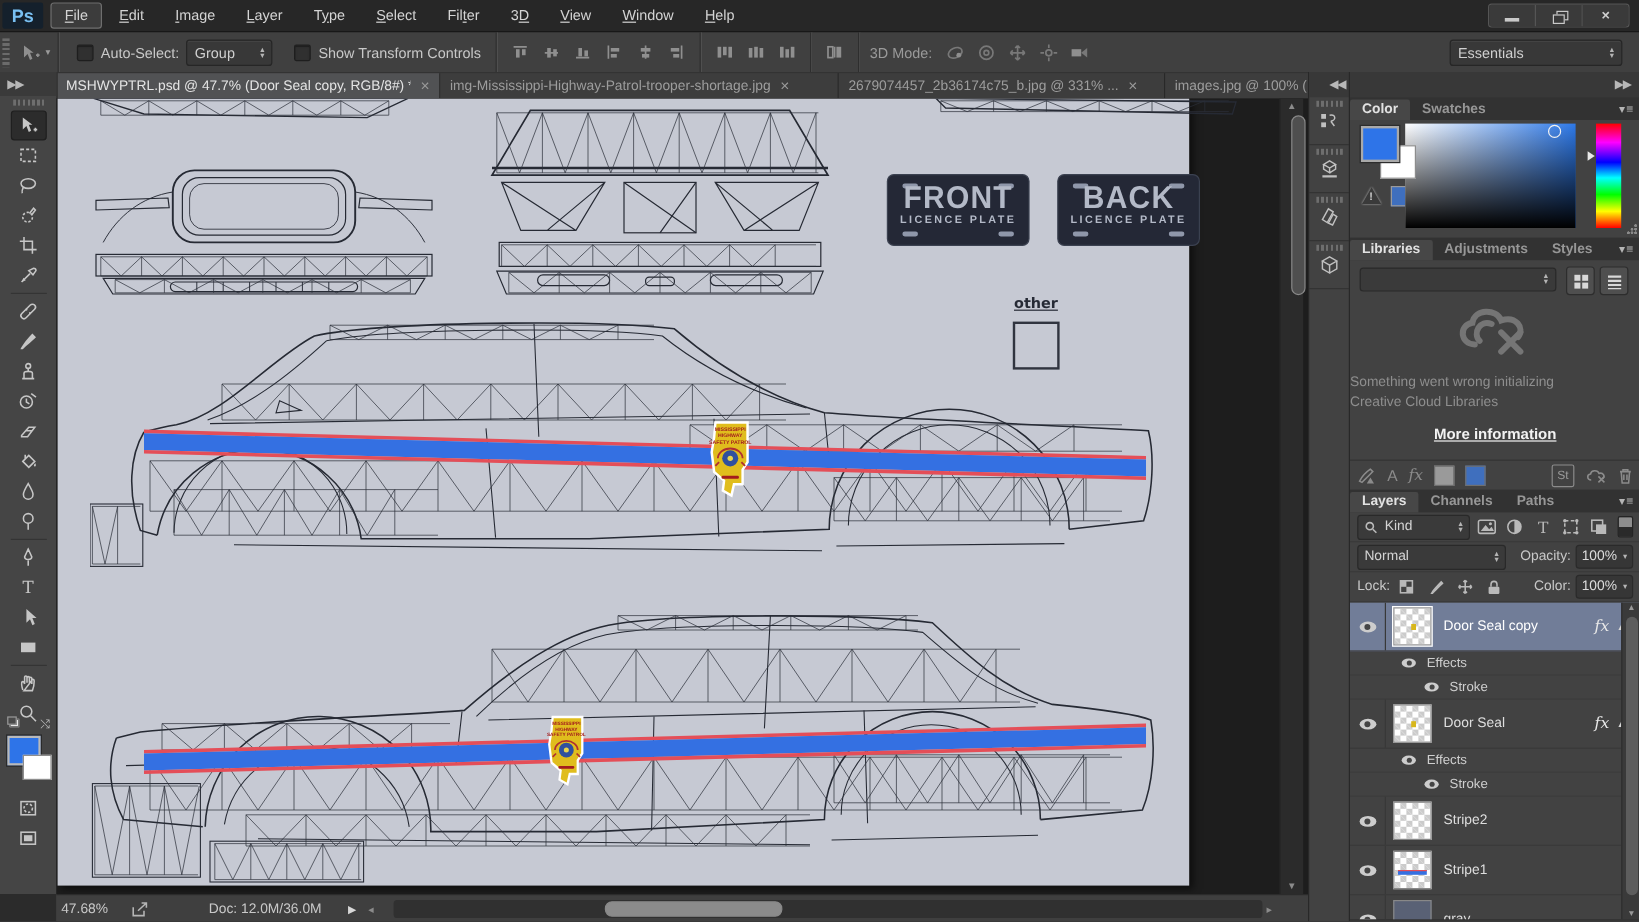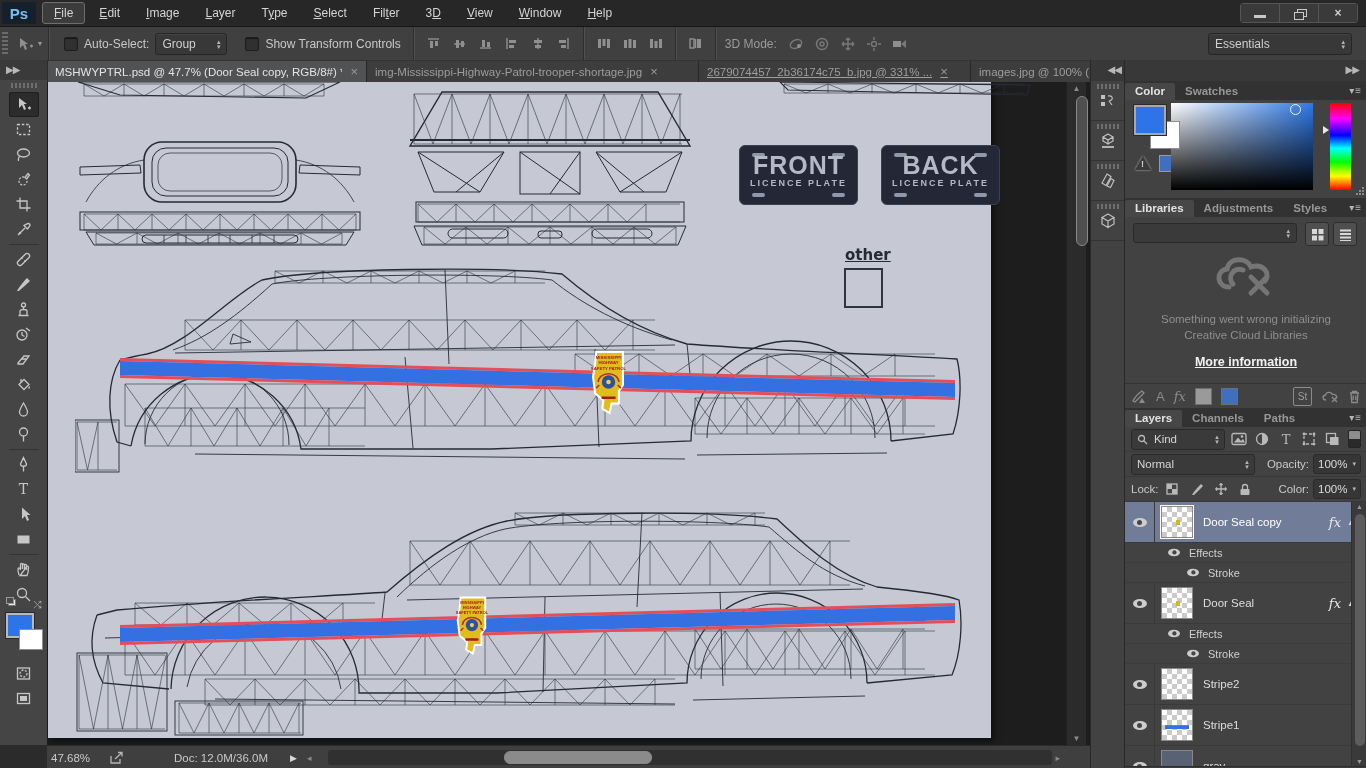--- a/index.html
+++ b/index.html
@@ -57,21 +57,21 @@
   #mini-default{position:absolute;left:2px;top:-14px;width:10px;height:9px;}
   #mini-default:before{content:'';position:absolute;right:0;bottom:0;width:6px;height:5px;background:#e8e8e8;border:1px solid #777;}
   #mini-default:after{content:'';position:absolute;left:0;top:0;width:6px;height:5px;background:#4a4a4a;border:1px solid #999;}
   
   #canvas-area{position:absolute;left:47px;top:82px;width:1043px;height:663px;background:#1d1d1d;overflow:hidden;}
   #document{position:absolute;left:1px;top:0;width:943px;height:656px;background:#c6c9d3;box-shadow:3px 3px 6px rgba(0,0,0,.55);}
   .plate{position:absolute;width:119px;height:60px;background:#242836;border:1px solid #3b4150;border-radius:6px;box-sizing:border-box;text-align:center;color:#b3b9c7;}
   .plate .l1{font-size:25px;font-weight:bold;letter-spacing:1px;line-height:26px;margin-top:6px;transform:scaleY(1.05);}
   .plate .l2{font-size:9px;font-weight:bold;letter-spacing:2px;}
   .bolt{position:absolute;width:13px;height:4px;border-radius:2px;background:#8f97aa;}
-  #other-label{position:absolute;color:#262a35;font-size:15px;font-weight:bold;text-decoration:underline;font-family:"DejaVu Sans",sans-serif;}
+  #other-label{position:absolute;color:#262a35;font-size:12px;font-weight:bold;text-decoration:underline;font-family:"DejaVu Sans",sans-serif;}
   #other-box{position:absolute;width:35px;height:36px;border:2px solid #30343f;background:transparent;}
   .wf{stroke:#262a34;fill:none;}
   #vscroll{position:absolute;left:1019px;top:0;width:19px;height:663px;background:#2b2b2b;border-left:1px solid #222;}
   #vscroll .arrow{position:absolute;left:0;width:19px;text-align:center;color:#8b8b8b;font-size:8px;}
   #vscroll .thumb{position:absolute;left:3px;top:14px;width:12px;height:150px;background:#4f4f4f;border-radius:6px;}
   
   #corner-bl{position:absolute;left:0;top:745px;width:47px;height:23px;background:#2b2b2b;}
   #statusbar{position:absolute;left:47px;top:745px;width:1043px;height:23px;background:#3f3f3f;border-top:1px solid #2b2b2b;display:flex;align-items:center;color:#c9c9c9;}
   #zoom-level{margin-left:4px;width:58px;font-size:11.5px;}
   #doc-info{margin-left:50px;font-size:11.5px;}
@@ -110,21 +110,21 @@
      radial-gradient(circle at 2px 8px,#8a8a8a 1px,transparent 1.4px),
      radial-gradient(circle at 5px 8px,#8a8a8a 1px,transparent 1.4px),
      radial-gradient(circle at 8px 8px,#8a8a8a 1px,transparent 1.4px);}
   
   #lib-content{position:relative;height:166px;background:#424242;}
   #lib-select{position:absolute;left:8px;top:6px;width:164px;height:20px;background:#3a3a3a;border:1px solid #292929;border-radius:3px;display:flex;align-items:center;justify-content:flex-end;padding-right:6px;box-sizing:border-box;}
   .lib-viewbtn{position:absolute;top:5px;width:22px;height:22px;background:#4f4f4f;border:1px solid #2d2d2d;border-radius:3px;display:flex;align-items:center;justify-content:center;}
   #lib-grid-btn{left:180px;}
   #lib-list-btn{left:208px;}
   #lib-cloud{position:absolute;left:78px;top:32px;}
-  .lib-err{position:absolute;width:100%;text-align:center;color:#8e8e8e;font-size:11.5px;}
+  .lib-err{position:absolute;width:100%;text-align:left;color:#8e8e8e;font-size:11.5px;}
   #lib-link{position:absolute;width:100%;text-align:center;color:#f2f2f2;font-weight:bold;font-size:12.5px;text-decoration:underline;}
   #lib-toolbar{height:24px;background:#424242;border-top:1px solid #333;display:flex;align-items:center;padding:0 6px;gap:9px;position:relative;}
   #lib-toolbar svg{stroke:#8b8b8b;fill:none;stroke-width:1.3;}
   #lib-toolbar svg .f{fill:#8b8b8b;stroke:none;}
   #lib-fx,#lyr-fx-btn{font-family:"DejaVu Serif",serif;font-style:italic;color:#8b8b8b;font-size:13px;}
   #lib-sw-gray{width:15px;height:15px;background:#9a9a9a;border:1px solid #6f6f6f;}
   #lib-sw-blue{width:15px;height:15px;background:#3f6fbe;border:1px solid #6f6f6f;margin-right:auto;}
   #lib-st{width:17px;height:17px;border:1.5px solid #8b8b8b;border-radius:2px;color:#9d9d9d;font-size:10px;display:flex;align-items:center;justify-content:center;}
   
   .lyr-ctrl-row{height:24px;display:flex;align-items:center;padding:0 6px;border-bottom:1px solid #383838;background:#424242;gap:4px;}
@@ -329,21 +329,21 @@
   <div id="tabbar">
     <div id="doc-tabs" style="display:flex;height:21px;">
         <div class="doc-tab active" style="width: 303px;">
           <span class="tab-title">MSHWYPTRL.psd @ 47.7% (Door Seal copy, RGB/8#) *</span>
           <span class="tab-close">×</span>
         </div>
         <div class="doc-tab" style="width: 315px;">
           <span class="tab-title">img-Mississippi-Highway-Patrol-trooper-shortage.jpg</span>
           <span class="tab-close">×</span>
         </div>
-        <div class="doc-tab" style="width: 255px; text-decoration: underline;">
+        <div class="doc-tab" style="width: 255px;">
           <span class="tab-title">2679074457_2b36174c75_b.jpg @ 331% ...</span>
           <span class="tab-close">×</span>
         </div>
         <div class="doc-tab" style="width: 142px;">
           <span class="tab-title">images.jpg @ 100% (</span>
         </div>
       </div>
     <span id="tab-overflow">»</span>
   </div>
 

